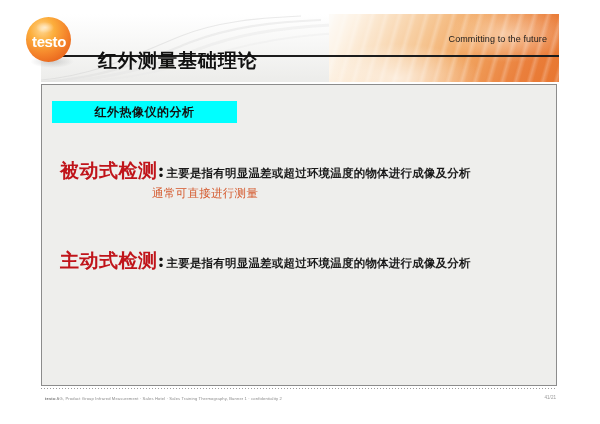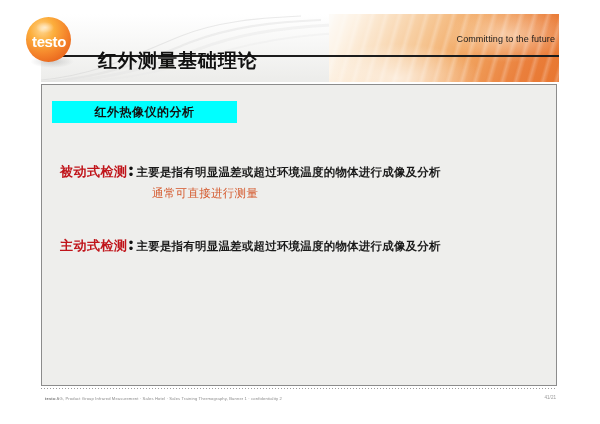--- a/index.html
+++ b/index.html
@@ -113,21 +113,21 @@
   .logo-shadow {
     position: absolute;
     left: 8px; top: 40px;
     width: 44px; height: 13px;
     border-radius: 50%;
     background: radial-gradient(ellipse at center, rgba(120,120,120,.30), rgba(255,255,255,0) 70%);
   }
 
   .tagline {
     position: absolute;
-    right: 4px; top: 20px;
+    right: 12px; top: 20px;
     font-size: 9px;
     color: #1a1a1a;
     letter-spacing: 0.1px;
     z-index: 6;
   }
 
   .slide-title {
     position: absolute;
     left: 98px; top: 48px;
     font-family: "DejaVu Serif", "Liberation Serif", serif;
@@ -169,21 +169,21 @@
   }
 
   .lead-line {
     position: absolute;
     display: flex;
     align-items: baseline;
     white-space: nowrap;
   }
   .lead-red {
     font-family: "DejaVu Serif", "Liberation Serif", serif;
-    font-size: 13px;
+    font-size: 19px;
     font-weight: bold;
     color: #c0141a;
     letter-spacing: 0.5px;
   }
   .lead-colon {
     font-family: "DejaVu Serif", "Liberation Serif", serif;
     font-size: 19px;
     font-weight: bold;
     color: #111111;
   }
@@ -276,21 +276,21 @@
     <span>红外热像仪的分析</span>
   </div>
 
   <div class="lead-line" style="left:60px; top:158px;">
     <span class="lead-red">被动式检测</span>
     <span class="lead-colon">:</span>
     <span class="lead-rest">主要是指有明显温差或超过环境温度的物体进行成像及分析</span>
   </div>
   <div class="sub-orange" style="left:152px; top:186px;">通常可直接进行测量</div>
 
-  <div class="lead-line" style="left:60px; top:232px;text-align:center;">
+  <div class="lead-line" style="left:60px; top:248px;text-align:center;">
     <span class="lead-red">主动式检测</span>
     <span class="lead-colon">:</span>
     <span class="lead-rest">主要是指有明显温差或超过环境温度的物体进行成像及分析</span>
   </div>
 
   <div class="footer-dots"></div>
 
   <div class="footer-text">
     <b>testo</b>
     <span>AG, Product Group Infrared Measurement · Sales Hotel · Sales Training Thermography, Banner 1 · confidentiality 2</span>

